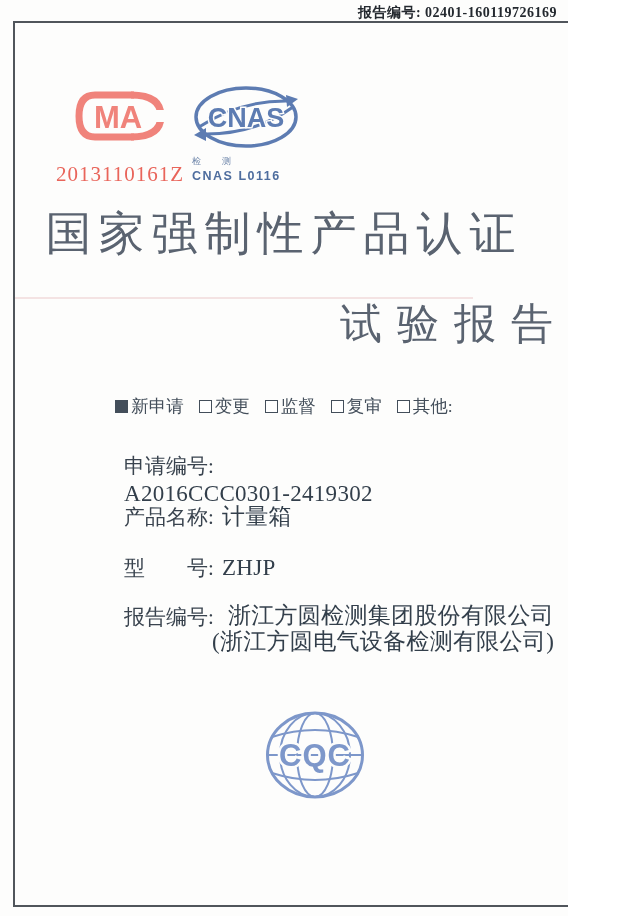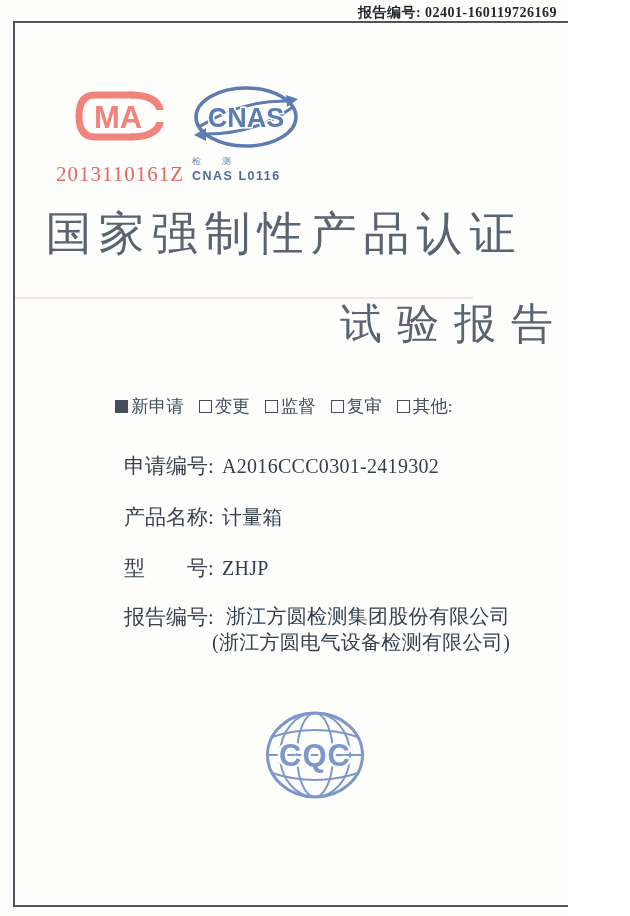--- a/index.html
+++ b/index.html
@@ -36,22 +36,22 @@
             display:flex; justify-content:center; align-items:center; gap:15px;
             font-size:17.5px; color:#434e5a; }
   .cb-item{ display:flex; align-items:center; gap:3px; white-space:nowrap; }
   .cb { width:13px; height:13px; border:1.7px solid #434e5a; box-sizing:border-box;
         display:inline-block; background:#fff; }
   .cb.filled { background:#434e5a; }
   
   .field { position:absolute; left:124px; display:flex; align-items:flex-start;
            font-size:21px; line-height:28px; color:#39434e; }
   .field .label { width:98px; flex:none; white-space:pre; }
-  .field .value { font-size:20px; color:#333f4b; letter-spacing:.3px; }
-  .field-app    { top:452px; }
+  .field .value { font-size:23px; color:#333f4b; letter-spacing:.3px; }
+  .field-app    { top:452px;flex-direction:column; }
   .field-prod   { top:503px; }
   .field-model  { top:554px; }
   .field-agency { top:603px; }
   .field-agency .value { line-height:26px;text-align:right; }
   .field-agency .value .l2 { margin-left:-10px; }
   
   .cqc-block { position:absolute; left:265px; top:710px; width:100px; height:90px; }
 </style>
 </head>
 <body>

